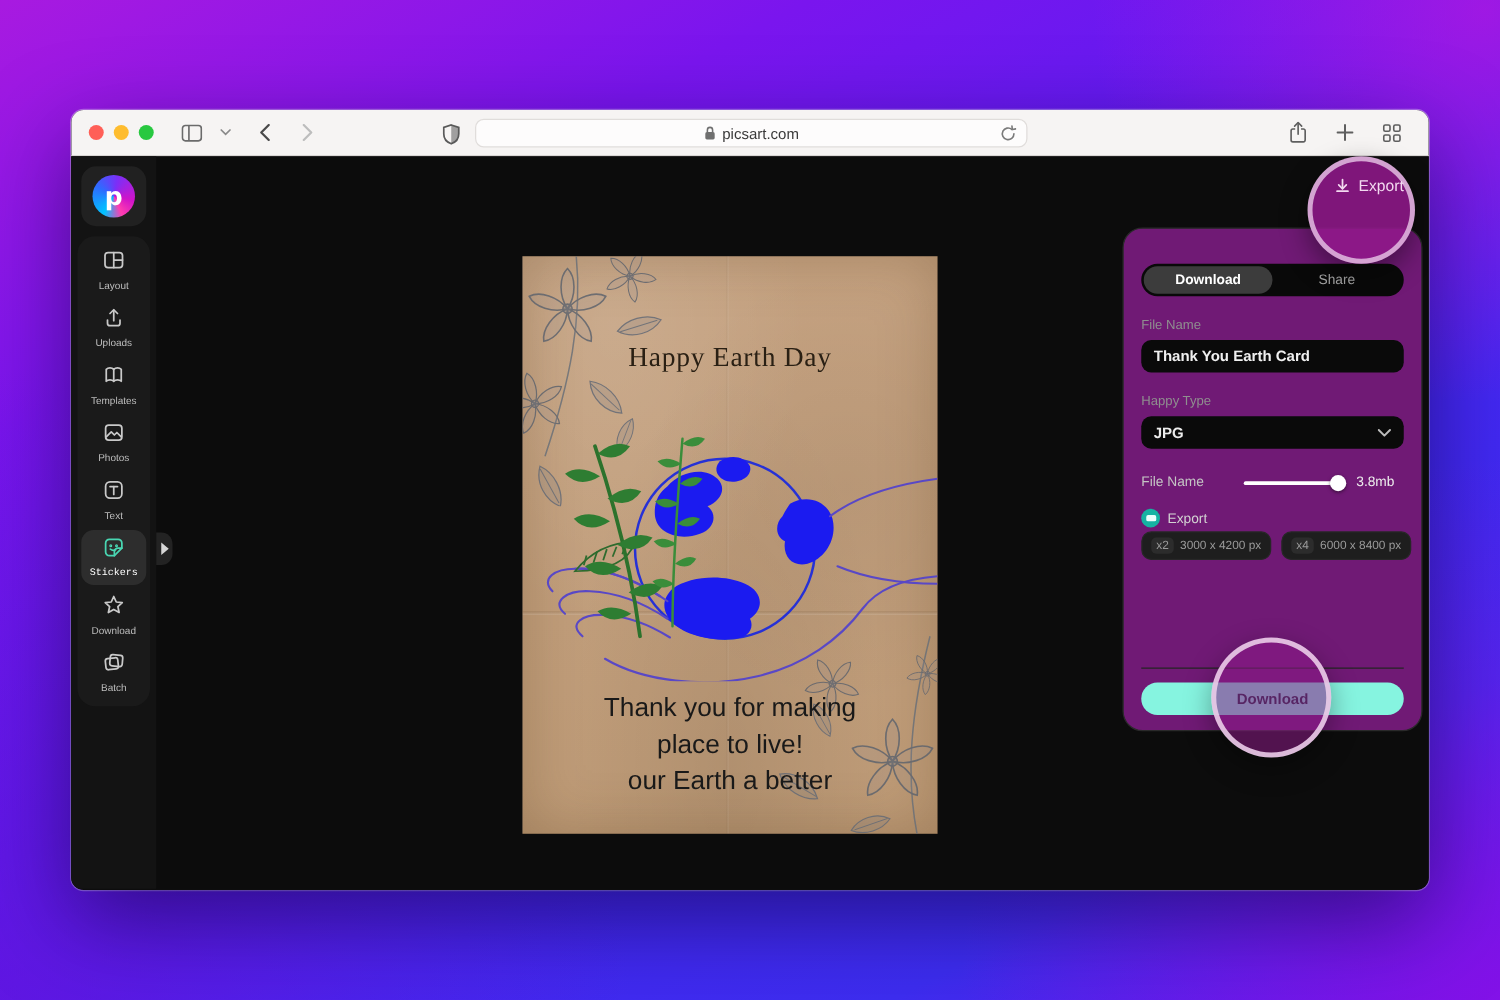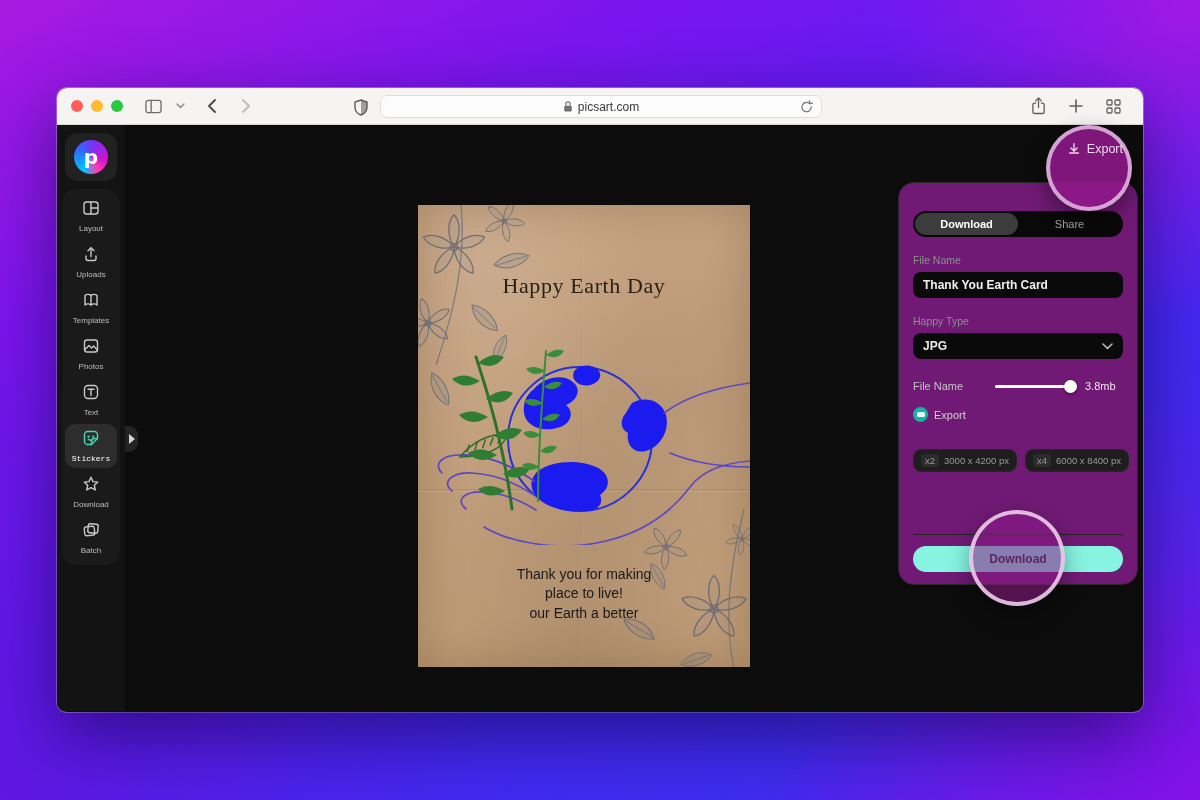--- a/index.html
+++ b/index.html
@@ -89,21 +89,21 @@
   .size-row .flabel2 { font-size:11px; color:#c4c4c4; flex:1; }
   .track { position:relative; width:80px; height:3px; background:#fff; border-radius:2px; cursor:pointer; }
   .knob { position:absolute; right:-2px; top:-5px; width:13px; height:13px; background:#fff; border-radius:50%;
     box-shadow:0 1px 3px rgba(0,0,0,.5); cursor:grab; }
   .size-val { font-size:11px; color:#ececec; width:38px; }
   .upscale-row { display:flex; align-items:center; gap:6px; margin-top:15px; cursor:pointer; }
   .upscale-ic { width:15px; height:15px; background:#16b3a2; border-radius:50%; display:flex;
     align-items:center; justify-content:center; }
   .upscale-ic i { width:8px; height:5px; background:#eafffb; border-radius:1.5px; display:block; }
   .upscale-row span.txt { font-size:11px; color:#d2d2d2; }
-  .pills { display:flex; gap:8px; margin-top:27px; }
+  .pills { display:flex; gap:8px; margin-top:3px; }
   .pill { background:#1e1e1e; border:1px solid #272727; border-radius:8px; padding:4px 7px; display:flex;
     align-items:center; gap:5px; cursor:pointer; }
   .pill .fac { background:#2c2c2c; color:#9a9a9a; font-size:9.5px; border-radius:4px; padding:1px 4px; }
   .pill .sz { color:#9a9a9a; font-size:9.5px; white-space:nowrap; }
   .panel-foot { margin-top:auto; border-top:1px solid #242424; padding:11px 0 12px 0; }
   .dl-btn { width:100%; height:26px; border:none; border-radius:14px; background:#86f4e0;
     color:#17333a; font-size:12px; font-weight:bold; cursor:pointer; font-family:"Liberation Sans", sans-serif; }
 
   
   .card { position:absolute; left:361px; top:80px; width:332px; height:462px; z-index:5; cursor:default;
@@ -112,22 +112,22 @@
       radial-gradient(ellipse at 78% 40%, rgba(0,0,0,.05), transparent 45%),
       radial-gradient(ellipse at 50% 88%, rgba(0,0,0,.07), transparent 55%),
       linear-gradient(#c5a281, #bd9a76);
     box-shadow:inset 0 0 46px rgba(86,56,24,.28); overflow:hidden; }
   .crease-h { position:absolute; left:0; right:0; top:61.5%; height:3px;
     background:linear-gradient(to bottom, rgba(60,35,10,.14), rgba(255,255,255,.14)); }
   .crease-v { position:absolute; top:0; bottom:0; left:49%; width:2px;
     background:linear-gradient(to right, rgba(60,35,10,.06), rgba(255,255,255,.08)); }
   .card-title { position:absolute; left:0; right:0; top:68px; text-align:center;
     font-family:"Liberation Serif", serif; font-size:22px; letter-spacing:.6px; color:#2a2014; }
-  .card-msg { position:absolute; left:0; right:0; top:360px; text-align:center;
-    font-size:14px; line-height:1.38; color:#191919; }
+  .card-msg { position:absolute; left:0; right:0; top:348px; text-align:center;
+    font-size:21px; line-height:1.38; color:#191919; }
   .floral { position:absolute; opacity:.85; }
   .floral-tl { left:-12px; top:-10px; }
   .floral-br { right:-14px; bottom:-12px; }
   .earth-svg { position:absolute; left:0; top:136px; }
 </style>
 </head>
 <body>
 
 <div class="window">
 

